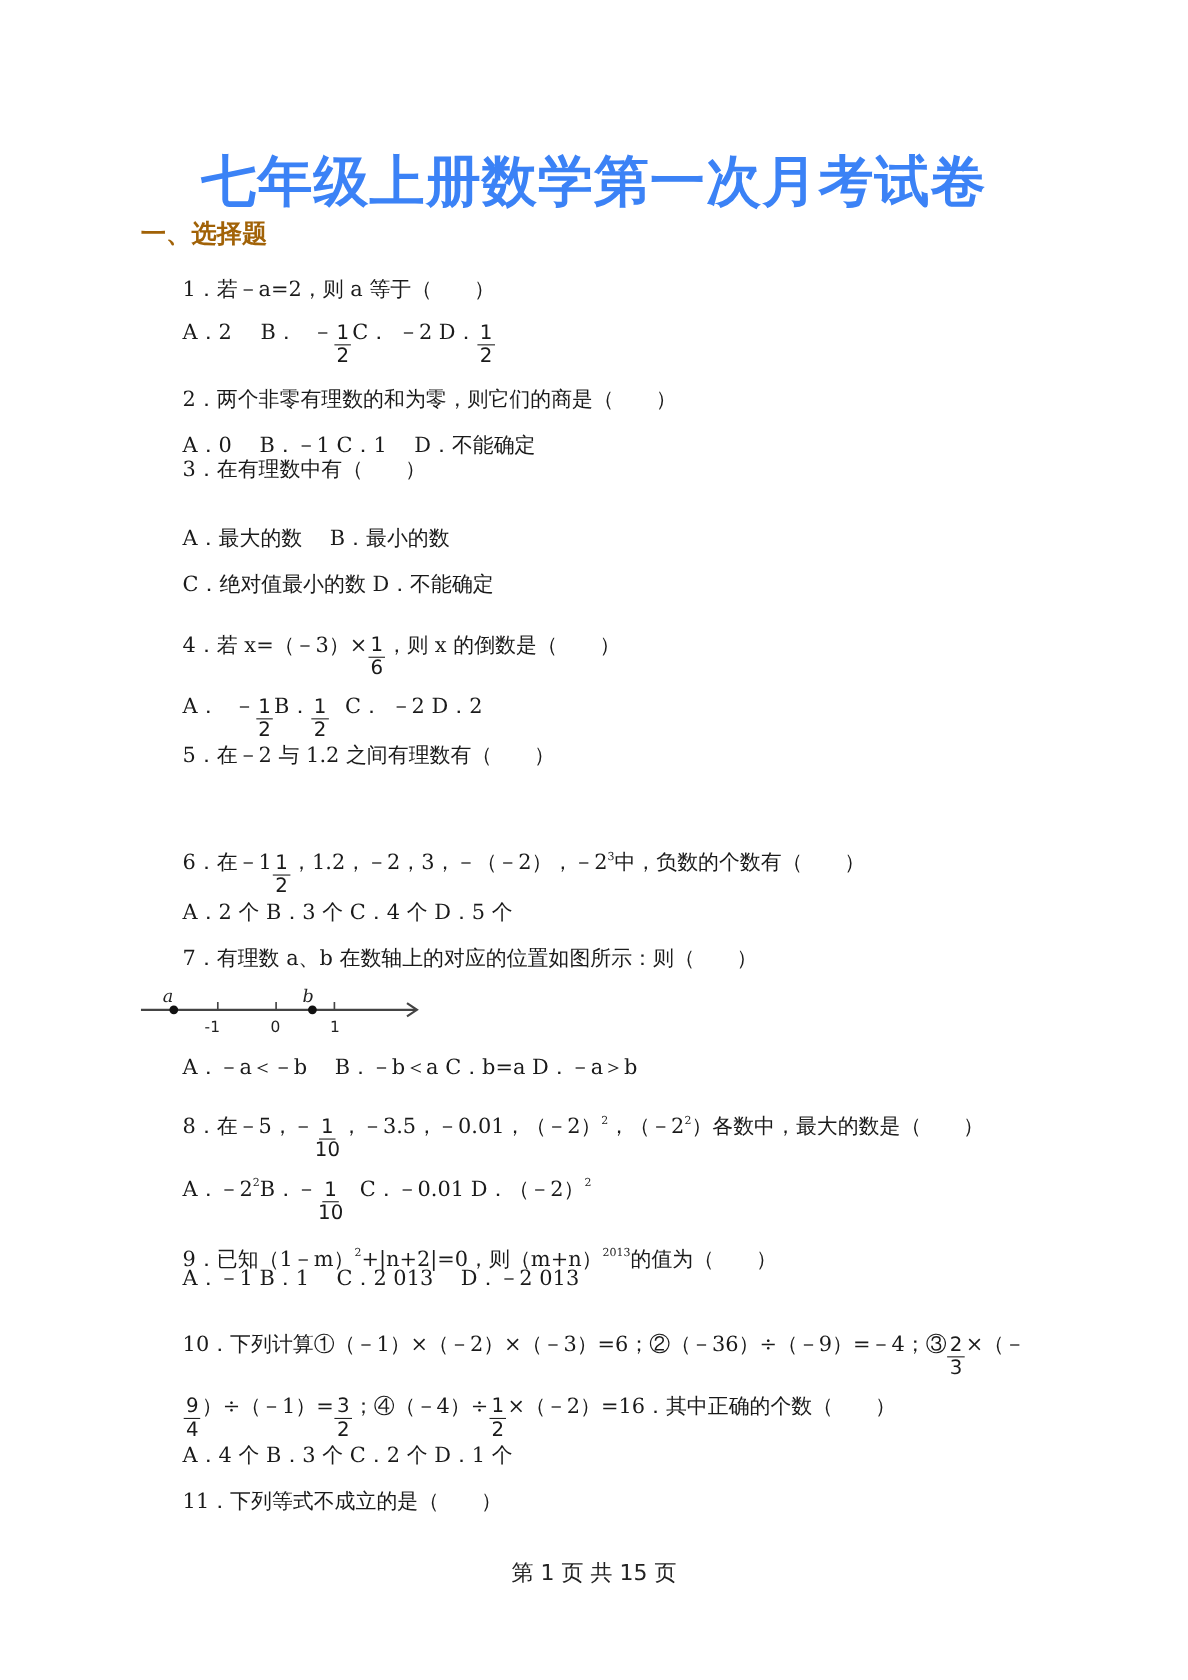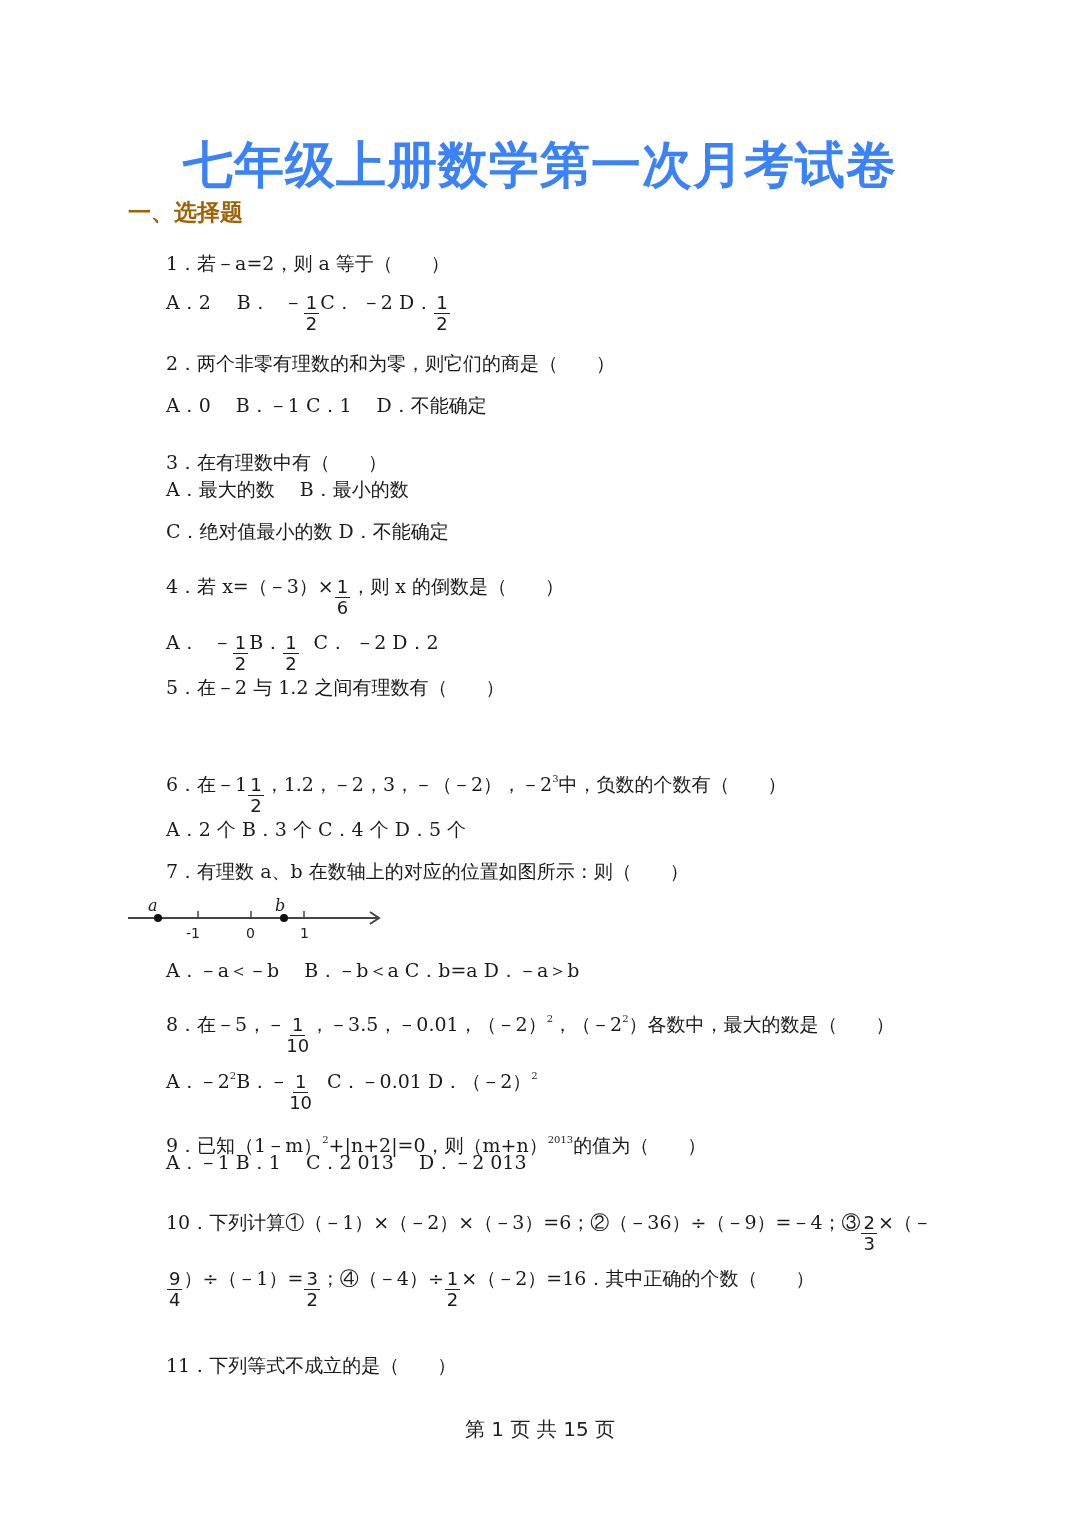--- a/index.html
+++ b/index.html
@@ -38,21 +38,21 @@
         <span class="den">2</span>
       </span><span>C．</span><span class="gap" style="width:8px"></span><span>－2</span><span> D．</span><span class="frac">
         <span class="num">1</span>
         <span class="den">2</span>
       </span>
   </div>
 
   <div class="line" style="top:350px">2．两个非零有理数的和为零，则它们的商是（　　）</div>
   <div class="line" style="top:392px">A．0　 B．－1 C．1　 D．不能确定</div>
 
-  <div class="line" style="top:449px">3．在有理数中有（　　）</div>
+  <div class="line" style="top:414px">3．在有理数中有（　　）</div>
   <div class="line" style="top:476px">A．最大的数　 B．最小的数</div>
   <div class="line" style="top:518px">C．绝对值最小的数 D．不能确定</div>
 
   <div class="line" style="top:568px">
     <span>4．若 x=（－3）×</span><span class="frac">
         <span class="num">1</span>
         <span class="den">6</span>
       </span><span>，则 x 的倒数是（　　）</span>
   </div>
   <div class="line" style="top:624px">
@@ -121,17 +121,18 @@
         <span class="num">9</span>
         <span class="den">4</span>
       </span><span>）÷（－1）=</span><span class="frac">
         <span class="num">3</span>
         <span class="den">2</span>
       </span><span>；④（－4）÷</span><span class="frac">
         <span class="num">1</span>
         <span class="den">2</span>
       </span><span>×（－2）=16．其中正确的个数（　　）</span>
   </div>
+  <div class="line" style="top:1310px">A．4 个 B．3 个 C．2 个 D．1 个</div>
 
   <div class="line" style="top:1352px">11．下列等式不成立的是（　　）</div>
 
   <div class="footer">第 1 页 共 15 页</div>
 </div>
 
 </body></html>

